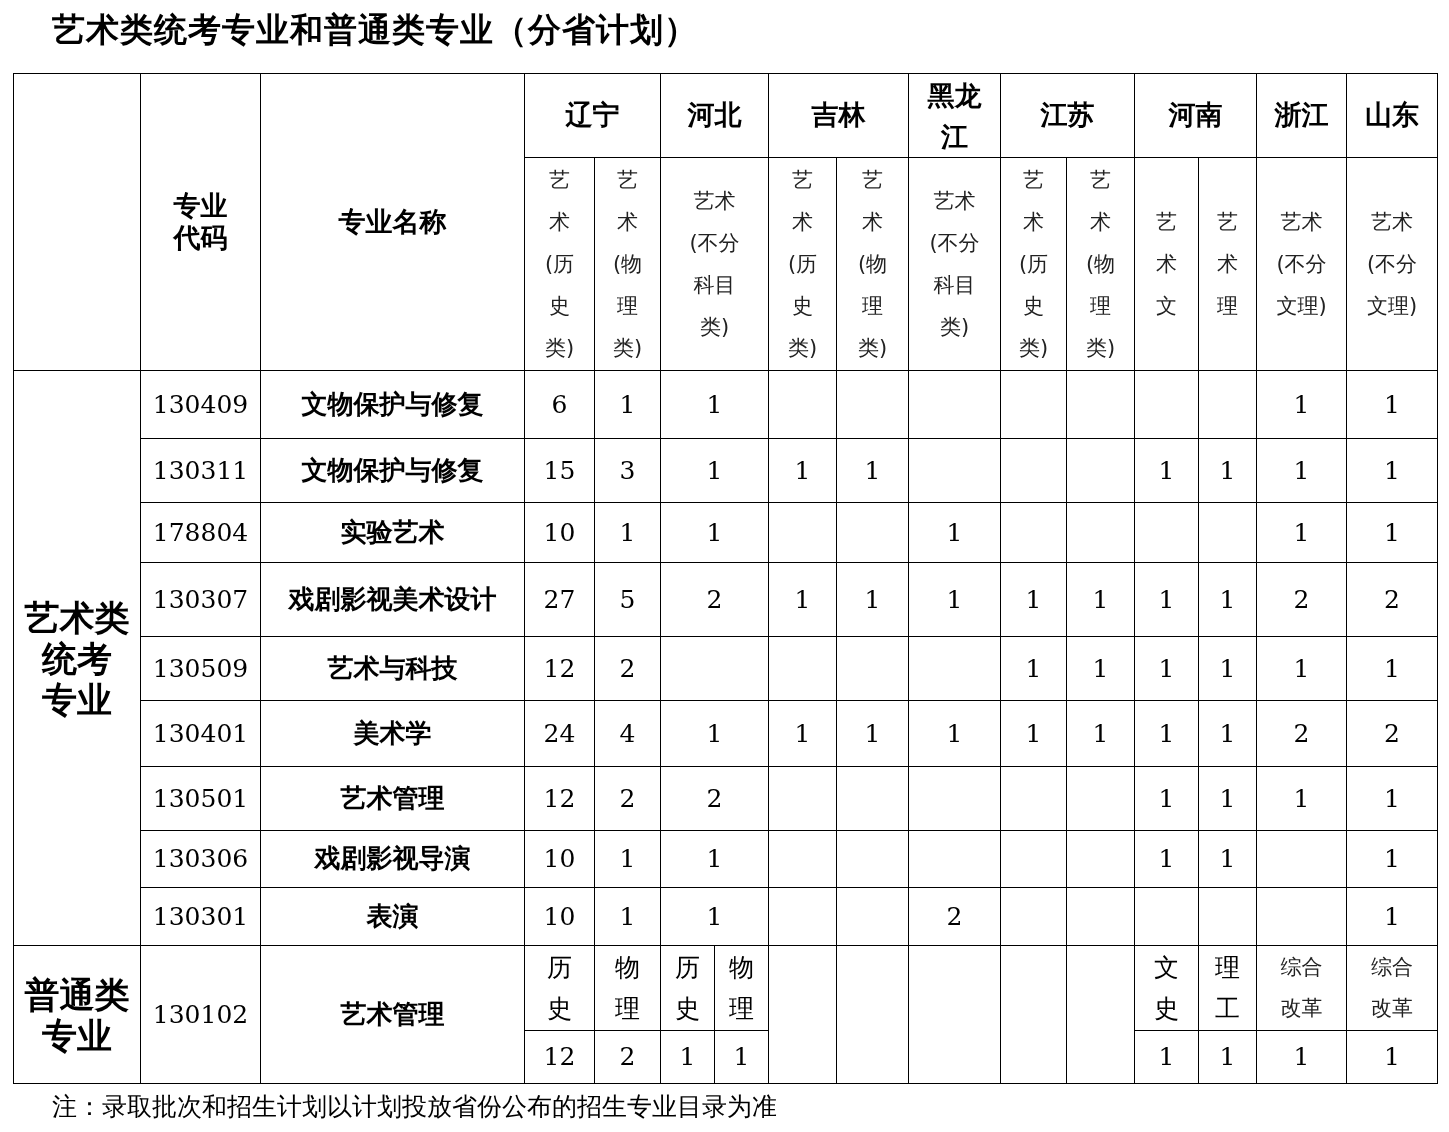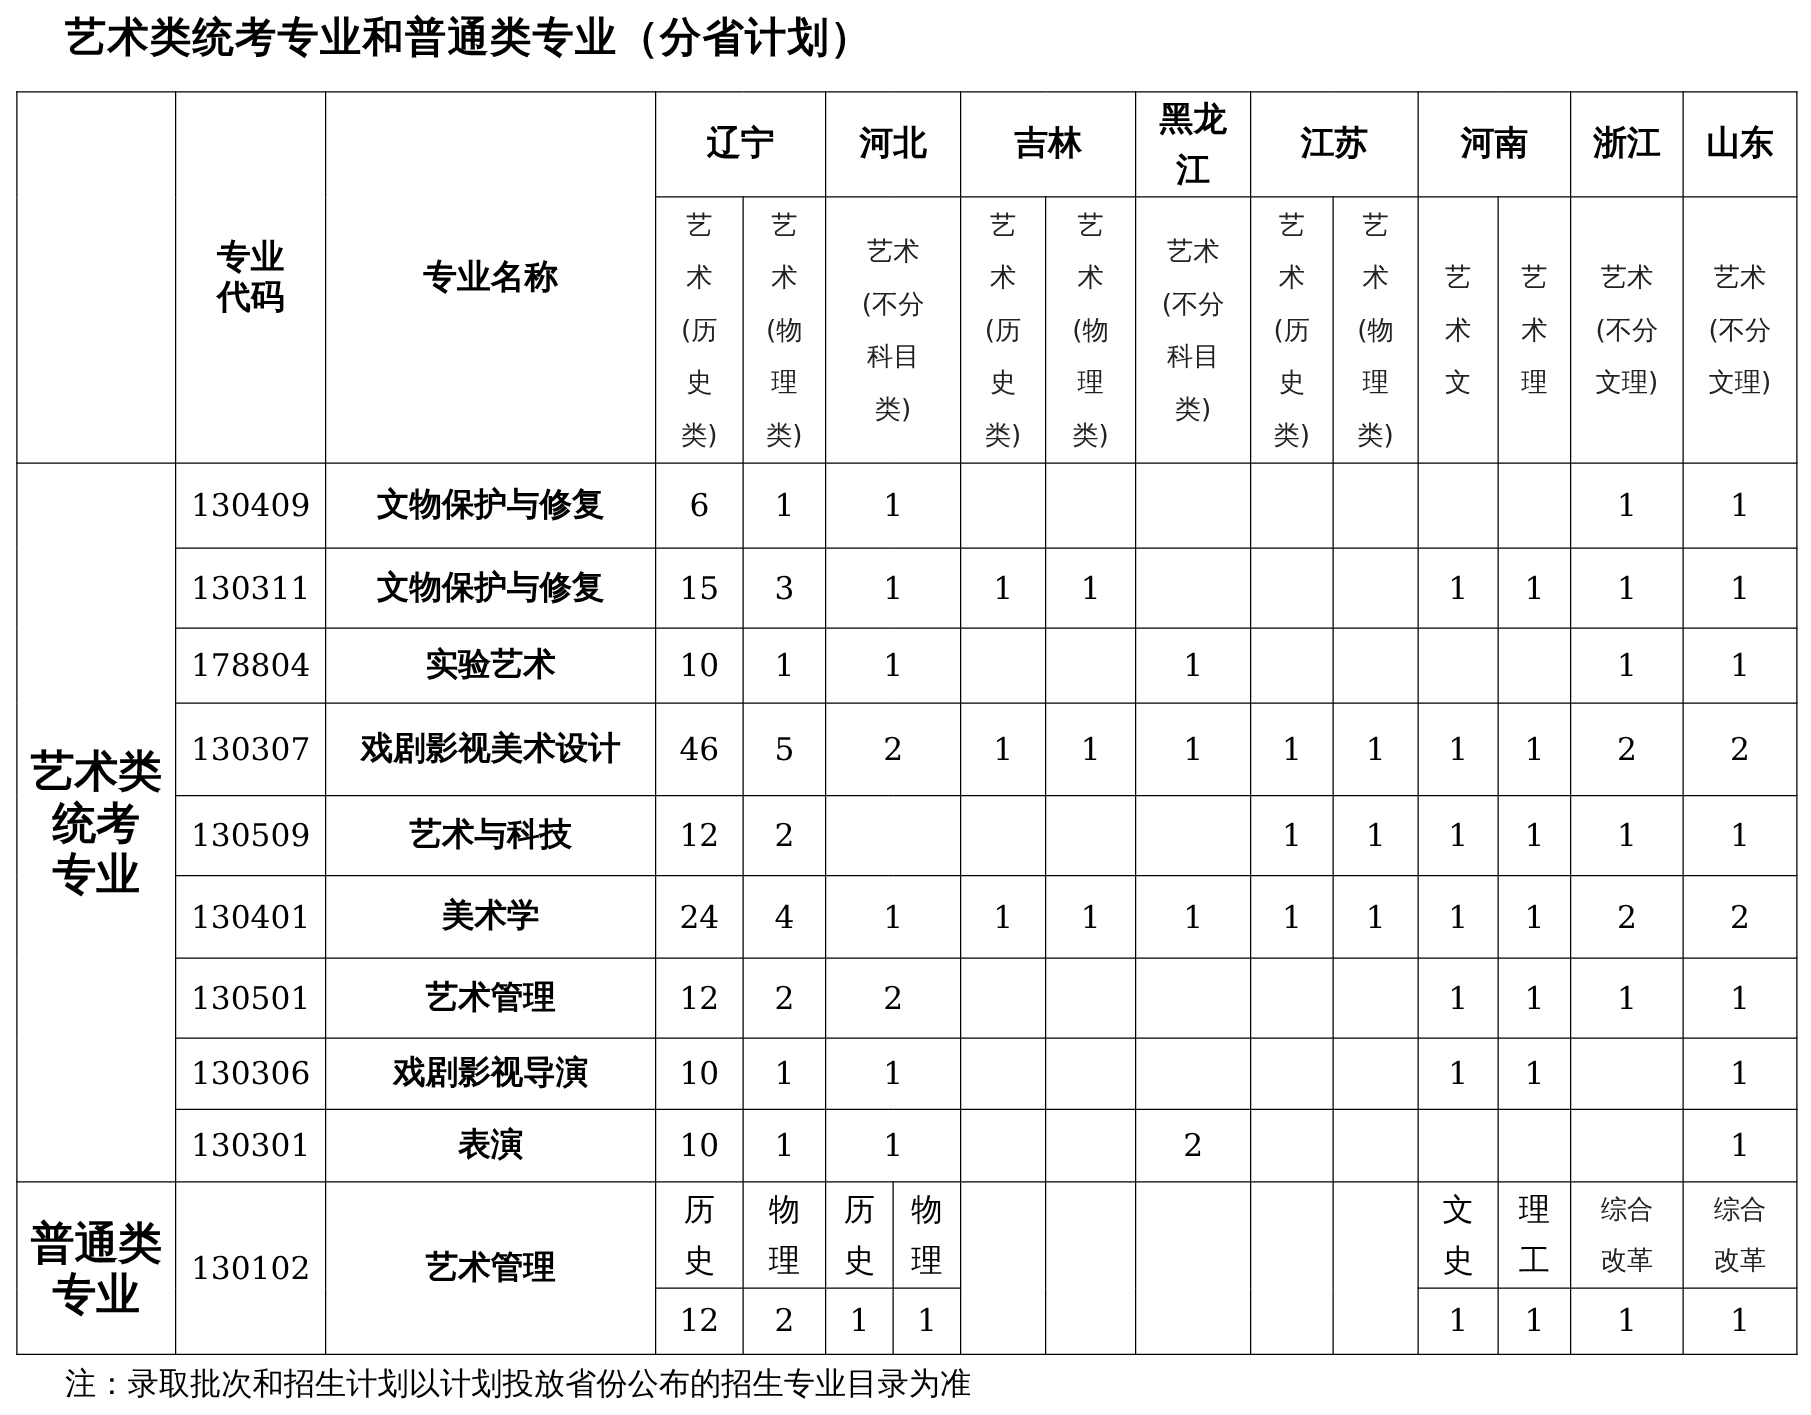--- a/index.html
+++ b/index.html
@@ -156,21 +156,21 @@
         <td class="num"></td>
         <td class="num"></td>
         <td class="num"></td>
         <td class="num"></td>
         <td class="num">1</td>
         <td class="num">1</td>
       </tr>
       <tr style="height: 74px; margin-top: 36px;">
         <td class="num">130307</td>
         <td class="name">戏剧影视美术设计</td>
-        <td class="num">46</td>
+        <td class="num">27</td>
         <td class="num">5</td>
         <td class="num" colspan="2">2</td>
         <td class="num">1</td>
         <td class="num">1</td>
         <td class="num">1</td>
         <td class="num">1</td>
         <td class="num">1</td>
         <td class="num">1</td>
         <td class="num">1</td>
         <td class="num">2</td>

